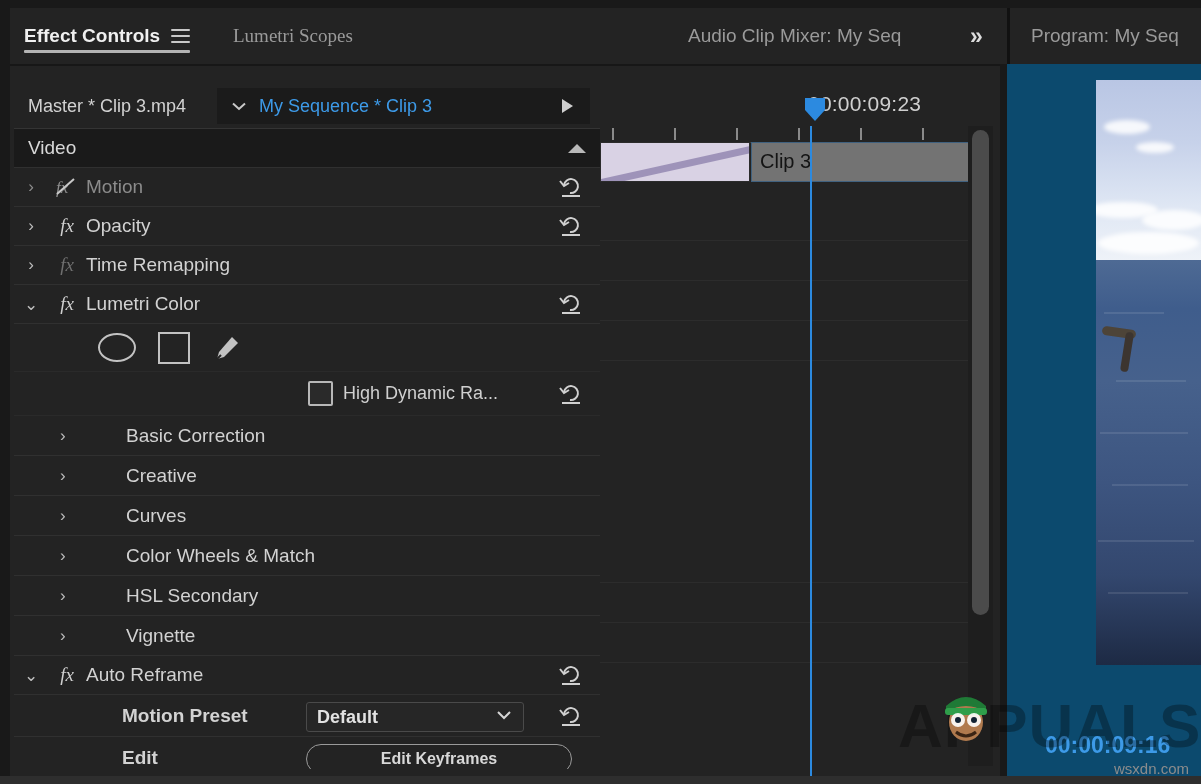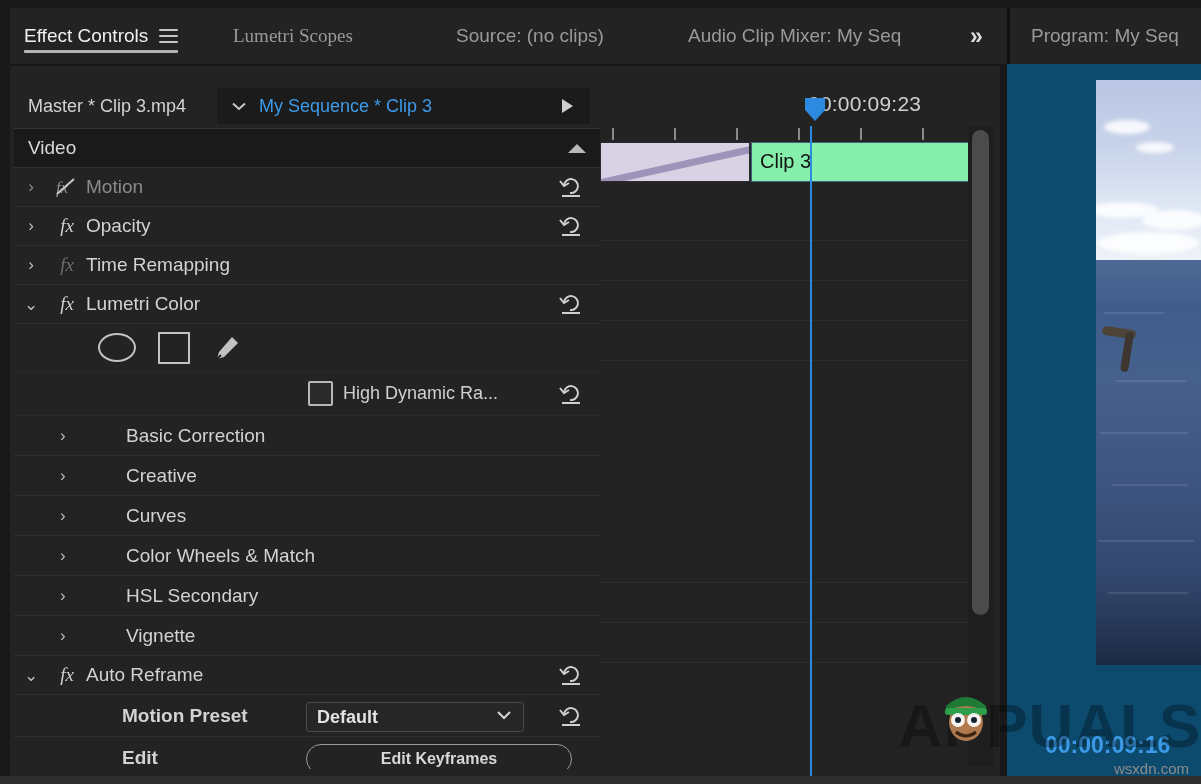--- a/index.html
+++ b/index.html
@@ -93,21 +93,21 @@
   .tl-tcwrap{position:absolute;left:0;top:0;width:372px;height:38px;}
   .tc{position:absolute;left:208px;top:4px;font-size:21px;color:#cfcfcf;letter-spacing:.2px;}
   .playhead-head{position:absolute;left:203px;top:8px;width:24px;height:26px;}
   .ruler{position:absolute;left:0;top:38px;width:372px;height:16px;border-bottom:1px solid #3b3b3b;}
   .tick{position:absolute;top:2px;width:2px;height:12px;background:#8a8a8a;}
   .track{position:absolute;left:0;top:54px;width:372px;height:40px;}
   .trans{position:absolute;left:0;top:0;width:150px;height:40px;background:#d9d2e4;
      border:1px solid #2b2b2b;box-sizing:border-box;overflow:hidden;}
   .trans .diag{position:absolute;left:-8px;bottom:-7px;width:185px;height:7px;background:#9e93b9;
      transform-origin:left bottom;transform:rotate(-12.5deg);}
-  .clipbar{position:absolute;left:151px;top:0;width:219px;height:40px;background:#86efac;
+  .clipbar{position:absolute;left:151px;top:0;width:219px;height:40px;background:#737373;
      border:1px solid #40617f;box-sizing:border-box;padding-left:36px;}
   .clipbar .cname{position:absolute;left:8px;top:7px;font-size:20px;color:#141414;}
   .clip-handle{position:absolute;left:370px;top:2px;width:14px;height:36px;background:#3a3a3a;border-radius:3px;}
   .playline{position:absolute;left:210px;top:38px;width:2px;height:680px;background:#2c8ae0;}
   .tl-grid{position:absolute;left:0;width:372px;height:1px;background:#2c2c2c;}
 
   
   .vscroll{position:absolute;left:972px;top:130px;width:17px;height:485px;background:#4b4b4b;border-radius:9px;}
   .vscroll-trk{position:absolute;left:968px;top:126px;width:25px;height:640px;background:#1e1e1e;}
 
@@ -140,37 +140,34 @@
 </head>
 <body>
 
 <div id="app">
 
   <div class="frame-top"></div>
   <div class="frame-left"></div>
 
   <div class="tabbar">
 
-    <div class="tab active" style="left:14px;">
+    <div class="tab active" style="left:14px;font-weight:bold;">
       <span>Effect Controls</span>
       <span class="hamb">
           <i></i>
           <i></i>
           <i></i>
         </span>
       <span class="underline"></span>
     </div>
 
     <div class="tab" style="left:223px;font-family:Liberation Serif, serif;">
       <span>Lumetri Scopes</span>
     </div>
 
-    <div class="tab" style="left:446px;">
-      <span>Source: (no clips)</span>
-    </div>
 
     <div class="tab" style="left:678px;">
       <span>Audio Clip Mixer: My Seq</span>
     </div>
 
     <div class="chev-more">»</div>
 
     <div class="tab" style="left:1021px;">
       <span>Program: My Seq</span>
     </div>

